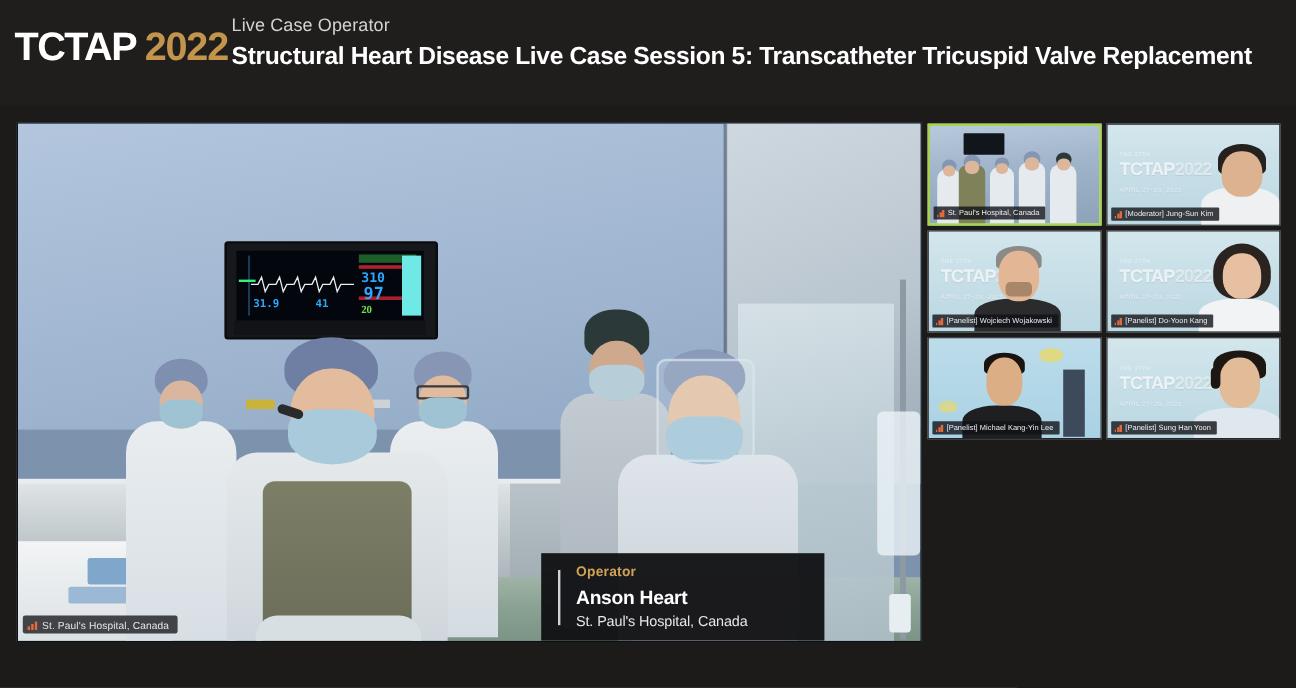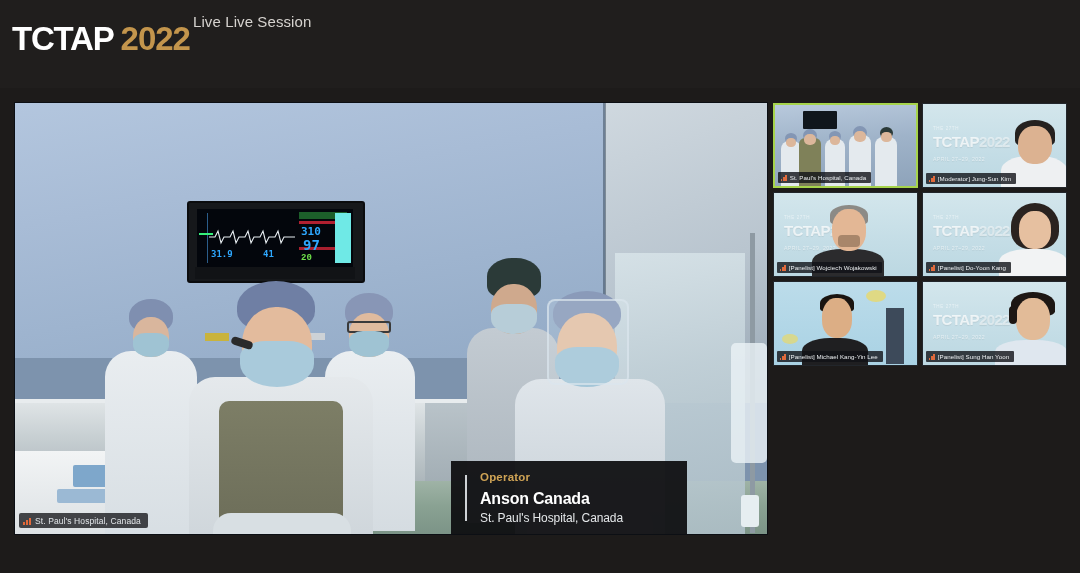--- a/index.html
+++ b/index.html
@@ -118,21 +118,21 @@
     border-left:1px solid #2b5d8a;
   }
   .mon-wave {
     position:absolute; left:12px; top:20px; width:86px; height:16px;
   }
   .mon-green-line {
     position:absolute; left:2px; top:24px; width:14px; height:2px; background:#35f07a;
   }
   .mon-num-1 { position:absolute; left:104px; top:16px; color:#2ea8ff; font-size:11px; font-weight:bold; font-family:"DejaVu Sans Mono", monospace; }
   .mon-num-2 { position:absolute; left:106px; top:28px; color:#2ea8ff; font-size:14px; font-weight:bold; font-family:"DejaVu Sans Mono", monospace; }
-  .mon-num-3 { position:absolute; left:104px; top:44px; color:#6fe34a; font-size:9px; font-weight:bold; font-family:Liberation Mono, monospace; }
+  .mon-num-3 { position:absolute; left:104px; top:44px; color:#6fe34a; font-size:9px; font-weight:bold; font-family:Liberation Serif, serif; }
   .mon-top-bar { position:absolute; left:102px; top:3px; width:48px; height:7px; background:#1c5e2a; }
   .mon-red-bar { position:absolute; left:102px; top:12px; width:44px; height:3px; background:#b02030; }
   .mon-red-bar2 { position:absolute; left:102px; top:38px; width:44px; height:3px; background:#a81f2e; }
   .mon-cyan { position:absolute; left:138px; top:4px; width:16px; height:50px; background:#6fe9e6; }
   .mon-val-a { position:absolute; left:14px; top:40px; color:#2ea8ff; font-size:9px; font-weight:bold; font-family:"DejaVu Sans Mono", monospace; }
   .mon-val-b { position:absolute; left:66px; top:40px; color:#2ea8ff; font-size:9px; font-weight:bold; font-family:"DejaVu Sans Mono", monospace; }
   .monitor-base { position:absolute; left:6px; top:64px; width:160px; height:12px; background:#111316; }
   .mon-yellow { position:absolute; left:10px; top:66px; width:24px; height:8px; background:#c9b33c; }
   .mon-white { position:absolute; left:110px; top:66px; width:20px; height:7px; background:#cdd2d6; }
   .monitor-arm { position:absolute; left:255px; top:180px; width:8px; height:26px; background:#5c6670; }
@@ -295,21 +295,22 @@
 </style>
 </head>
 <body>
 
 <div class="header">
   <div class="logo-block">
     <span class="logo-tctap">TCTAP</span>
     <span class="logo-year">2022</span>
   </div>
   <div class="header-text">
-    <div class="header-kicker">Live Live Session</div>
+    <div class="header-kicker">Live Case Operator</div>
+    <div class="header-title">Structural Heart Disease Live Case Session 5: Transcatheter Tricuspid Valve Replacement</div>
   </div>
 </div>
 
 <div class="stage">
 
   <div class="main-video">
     <div class="mv-scene">
       <div class="wall-upper"></div>
       <div class="wall-right"></div>
       <div class="wall-seam"></div>
@@ -400,21 +401,21 @@
           <i></i>
           <i></i>
         </span>
       <span>St. Paul's Hospital, Canada</span>
     </div>
 
     <div class="operator-card">
       <div class="op-rule"></div>
       <div class="op-lines">
         <div class="op-role">Operator</div>
-        <div class="op-name">Anson Canada</div>
+        <div class="op-name">Anson Heart</div>
         <div class="op-affil">St. Paul's Hospital, Canada</div>
       </div>
     </div>
   </div>
 
   <div class="grid">
 
     <div class="tile active">
       <div class="tile-bg-room"></div>
       <div class="mini-mon" style="left:28px;top:6px;width:34px;height:18px;"></div>

